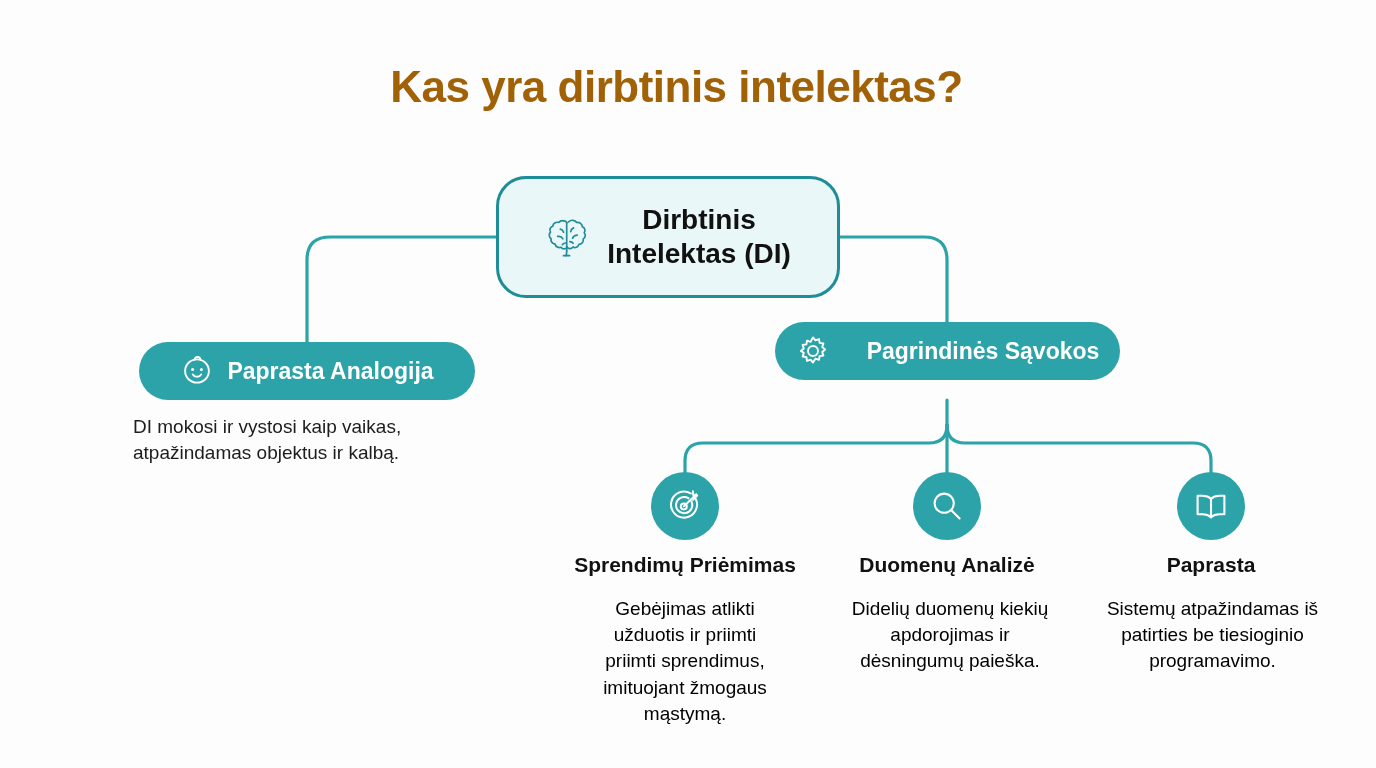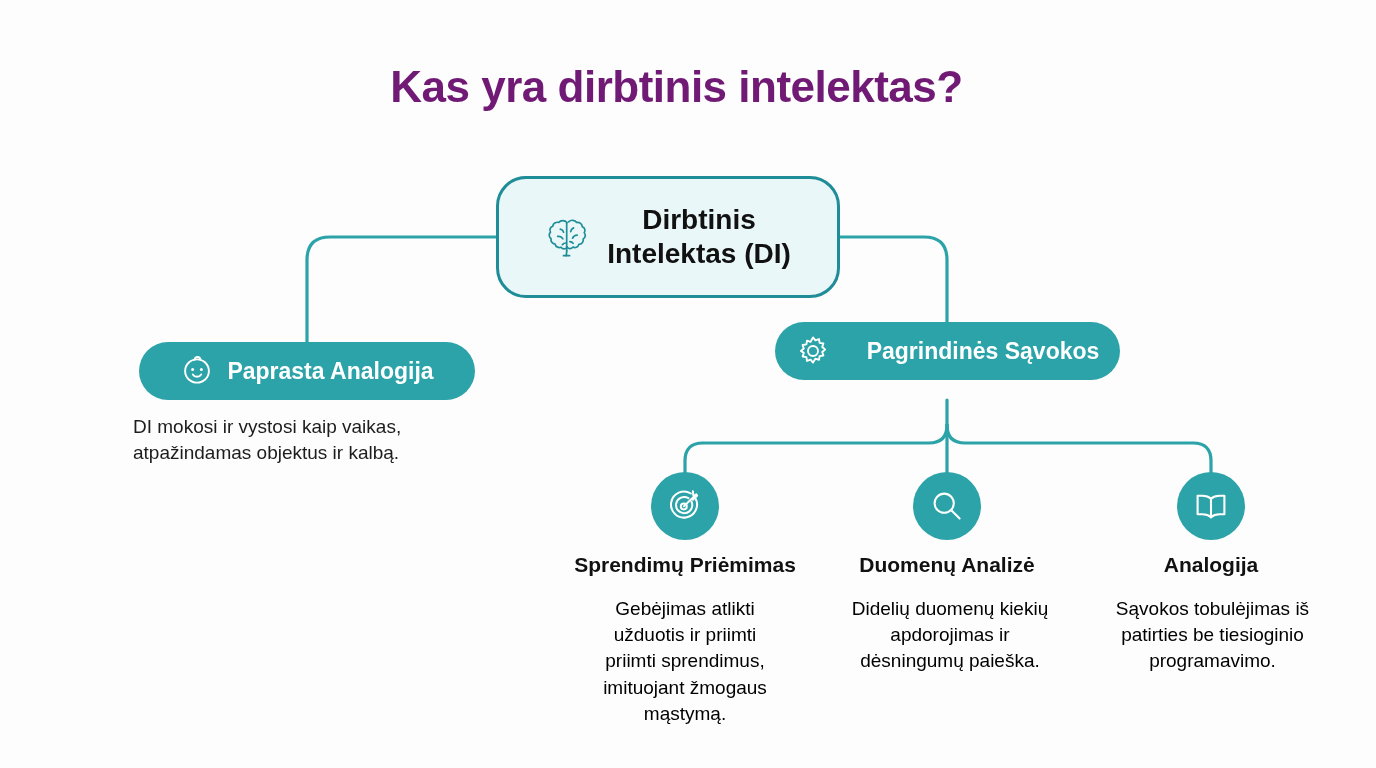--- a/index.html
+++ b/index.html
@@ -41,21 +41,21 @@
 
   
   #page-title {
     position: absolute;
     left: 0;
     top: 62px;
     width: 1353px;
     text-align: center;
     font-size: 44px;
     font-weight: bold;
-    color: #701a75;
+    color: #a16207;
     letter-spacing: -0.5px;
     white-space: nowrap;
   }
 
   
   #root-node {
     position: absolute;
     left: 496px;
     top: 176px;
     width: 344px;
@@ -252,28 +252,28 @@
         <svg class="icon-svg" width="36" height="36" viewBox="0 0 36 36" fill="none" stroke="#ffffff" stroke-width="2.1" stroke-linecap="round" stroke-linejoin="round">
           <path d="M18 10.6c-2.1-1.9-5-2.9-8.6-2.9H4.6v18.6h4.8c3.6 0 6.5 1 8.6 2.9"></path>
           <path d="M18 10.6c2.1-1.9 5-2.9 8.6-2.9h4.8v18.6h-4.8c-3.6 0-6.5 1-8.6 2.9"></path>
           <path d="M18 10.6v18.6"></path>
         </svg>
       </span>
     </div>
 
     <div id="leaf-title-analysis" class="leaf-title">Duomenų Analizė</div>
     <div id="leaf-title-decision" class="leaf-title">Sprendimų Priėmimas</div>
-    <div id="leaf-title-learning" class="leaf-title">Analogija</div>
+    <div id="leaf-title-learning" class="leaf-title">Paprasta</div>
 
     <div id="leaf-desc-decision" class="leaf-desc">Gebėjimas atlikti
 užduotis ir priimti
 priimti sprendimus,
 imituojant žmogaus
 mąstymą.</div>
     <div id="leaf-desc-analysis" class="leaf-desc">Didelių duomenų kiekių
 apdorojimas ir
 dėsningumų paieška.</div>
-    <div id="leaf-desc-learning" class="leaf-desc">Sąvokos tobulėjimas iš
+    <div id="leaf-desc-learning" class="leaf-desc">Sistemų atpažindamas iš
 patirties be tiesioginio
 programavimo.</div>
 
   </div>
 </div>
 
 </body></html>

